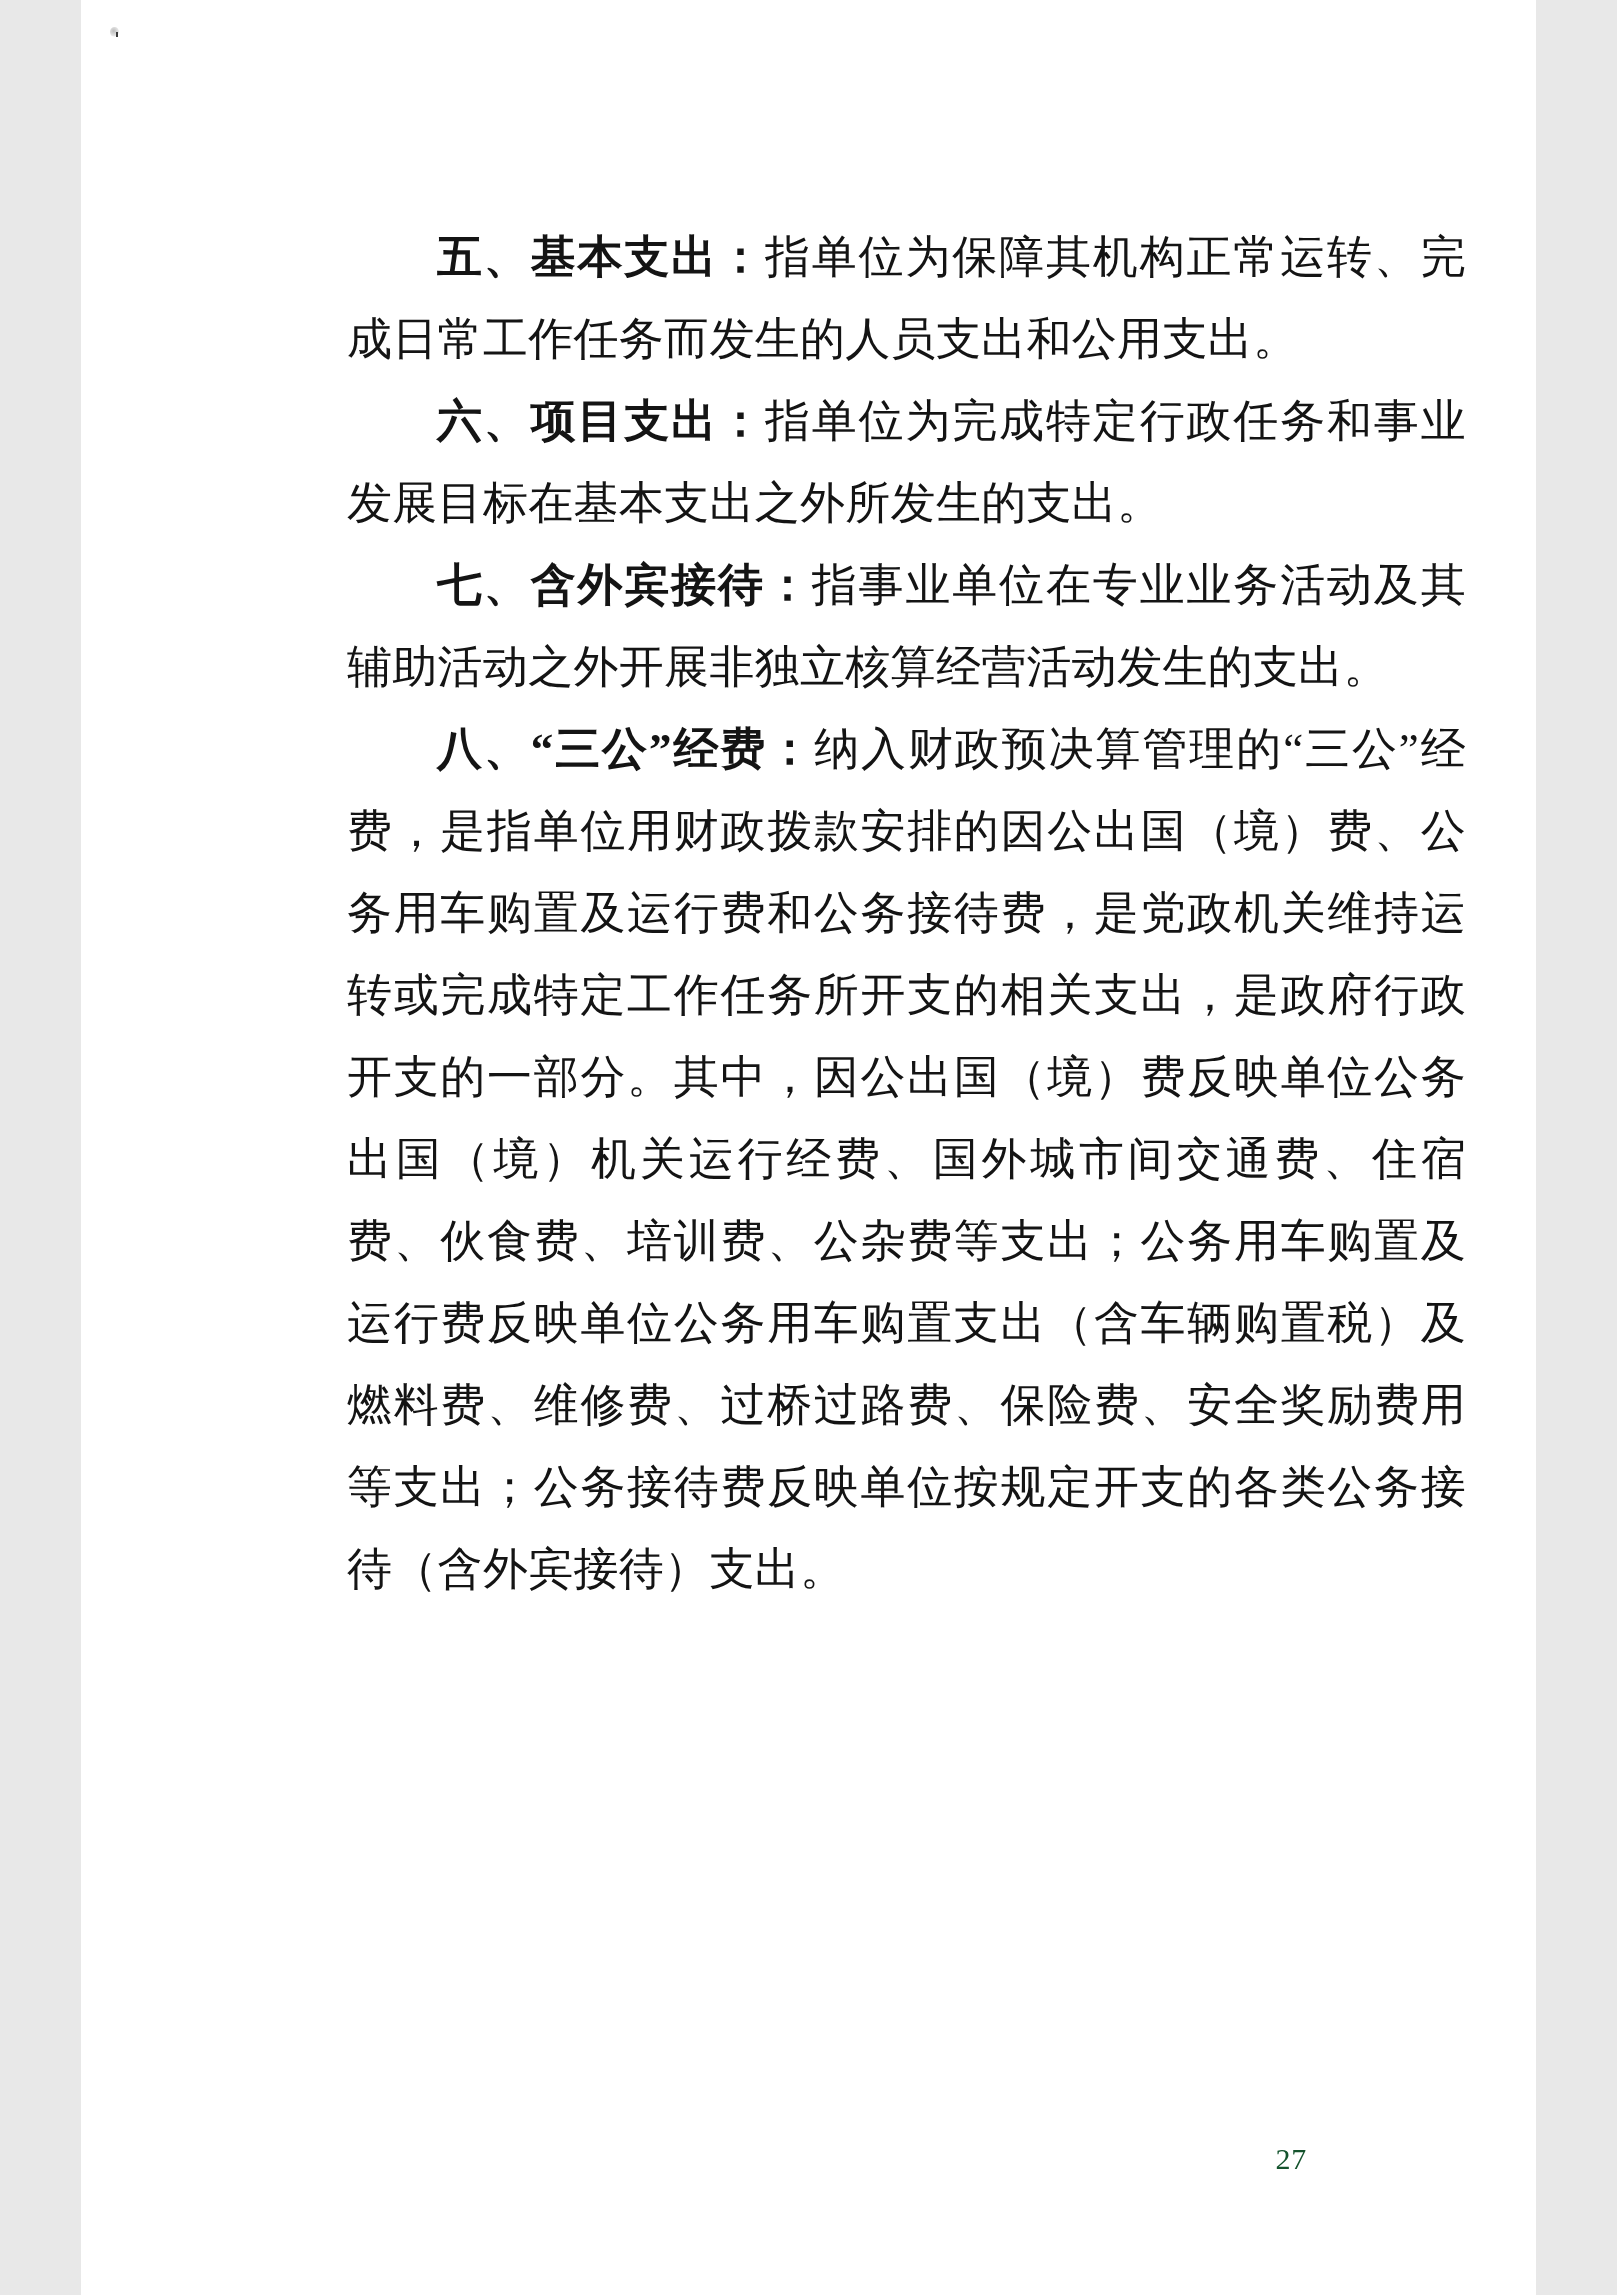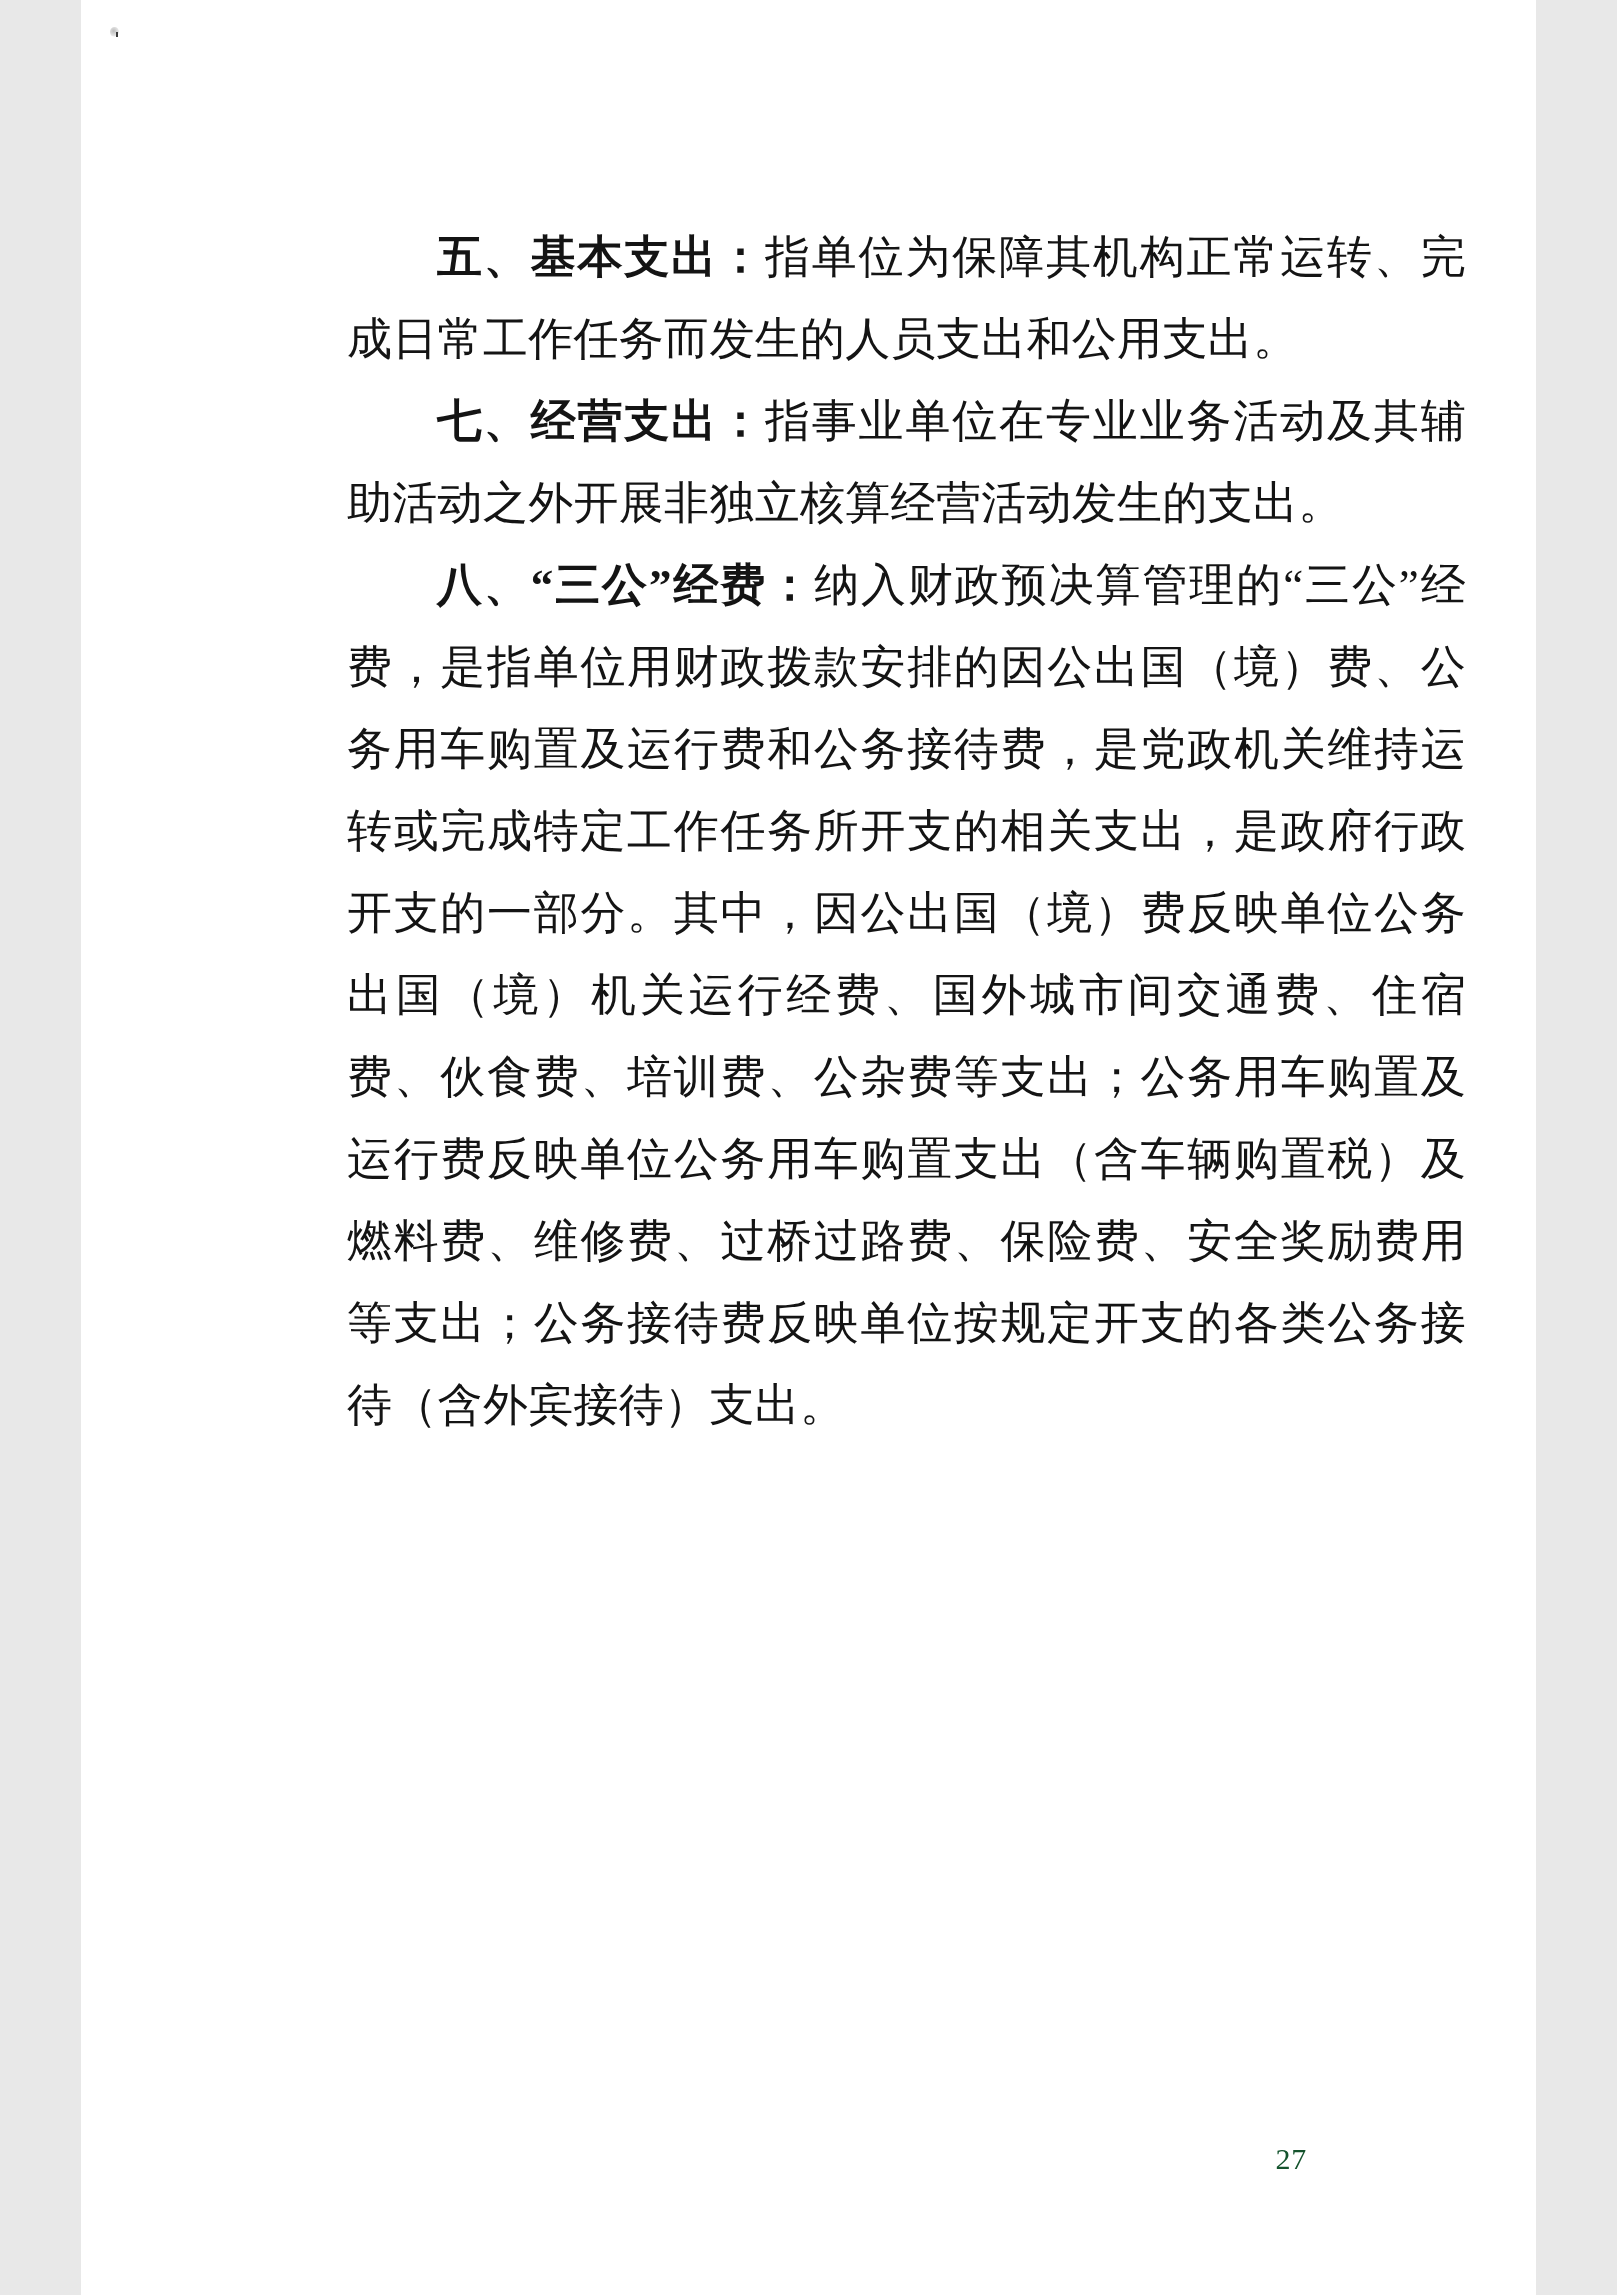--- a/index.html
+++ b/index.html
@@ -72,22 +72,23 @@
 <body>
 
 <div class="page">
 
   <div class="scan-artifact"></div>
 
   <main class="text-block">
 
     <p class="para"><span class="para-heading">五、基本支出：</span><span class="para-body">指单位为保障其机构正常运转、完成日常工作任务而发生的人员支出和公用支出。</span></p>
 
+    <p class="para"><span class="para-heading">六、项目支出：</span><span class="para-body">指单位为完成特定行政任务和事业发展目标在基本支出之外所发生的支出。</span></p>
 
-    <p class="para"><span class="para-heading">七、经营支出：</span><span class="para-body">指事业单位在专业业务活动及其辅助活动之外开展非独立核算经营活动发生的支出。</span></p>
+    <p class="para"><span class="para-heading">七、含外宾接待：</span><span class="para-body">指事业单位在专业业务活动及其辅助活动之外开展非独立核算经营活动发生的支出。</span></p>
 
     <p class="para"><span class="para-heading">八、“三公”经费：</span><span class="para-body">纳入财政预决算管理的“三公”经费，是指单位用财政拨款安排的因公出国（境）费、公务用车购置及运行费和公务接待费，是党政机关维持运转或完成特定工作任务所开支的相关支出，是政府行政开支的一部分。其中，因公出国（境）费反映单位公务出国（境）机关运行经费、国外城市间交通费、住宿费、伙食费、培训费、公杂费等支出；公务用车购置及运行费反映单位公务用车购置支出（含车辆购置税）及燃料费、维修费、过桥过路费、保险费、安全奖励费用等支出；公务接待费反映单位按规定开支的各类公务接待（含外宾接待）支出。</span></p>
 
 
   </main>
 
   <div class="page-number">27</div>
 
 </div>
 

